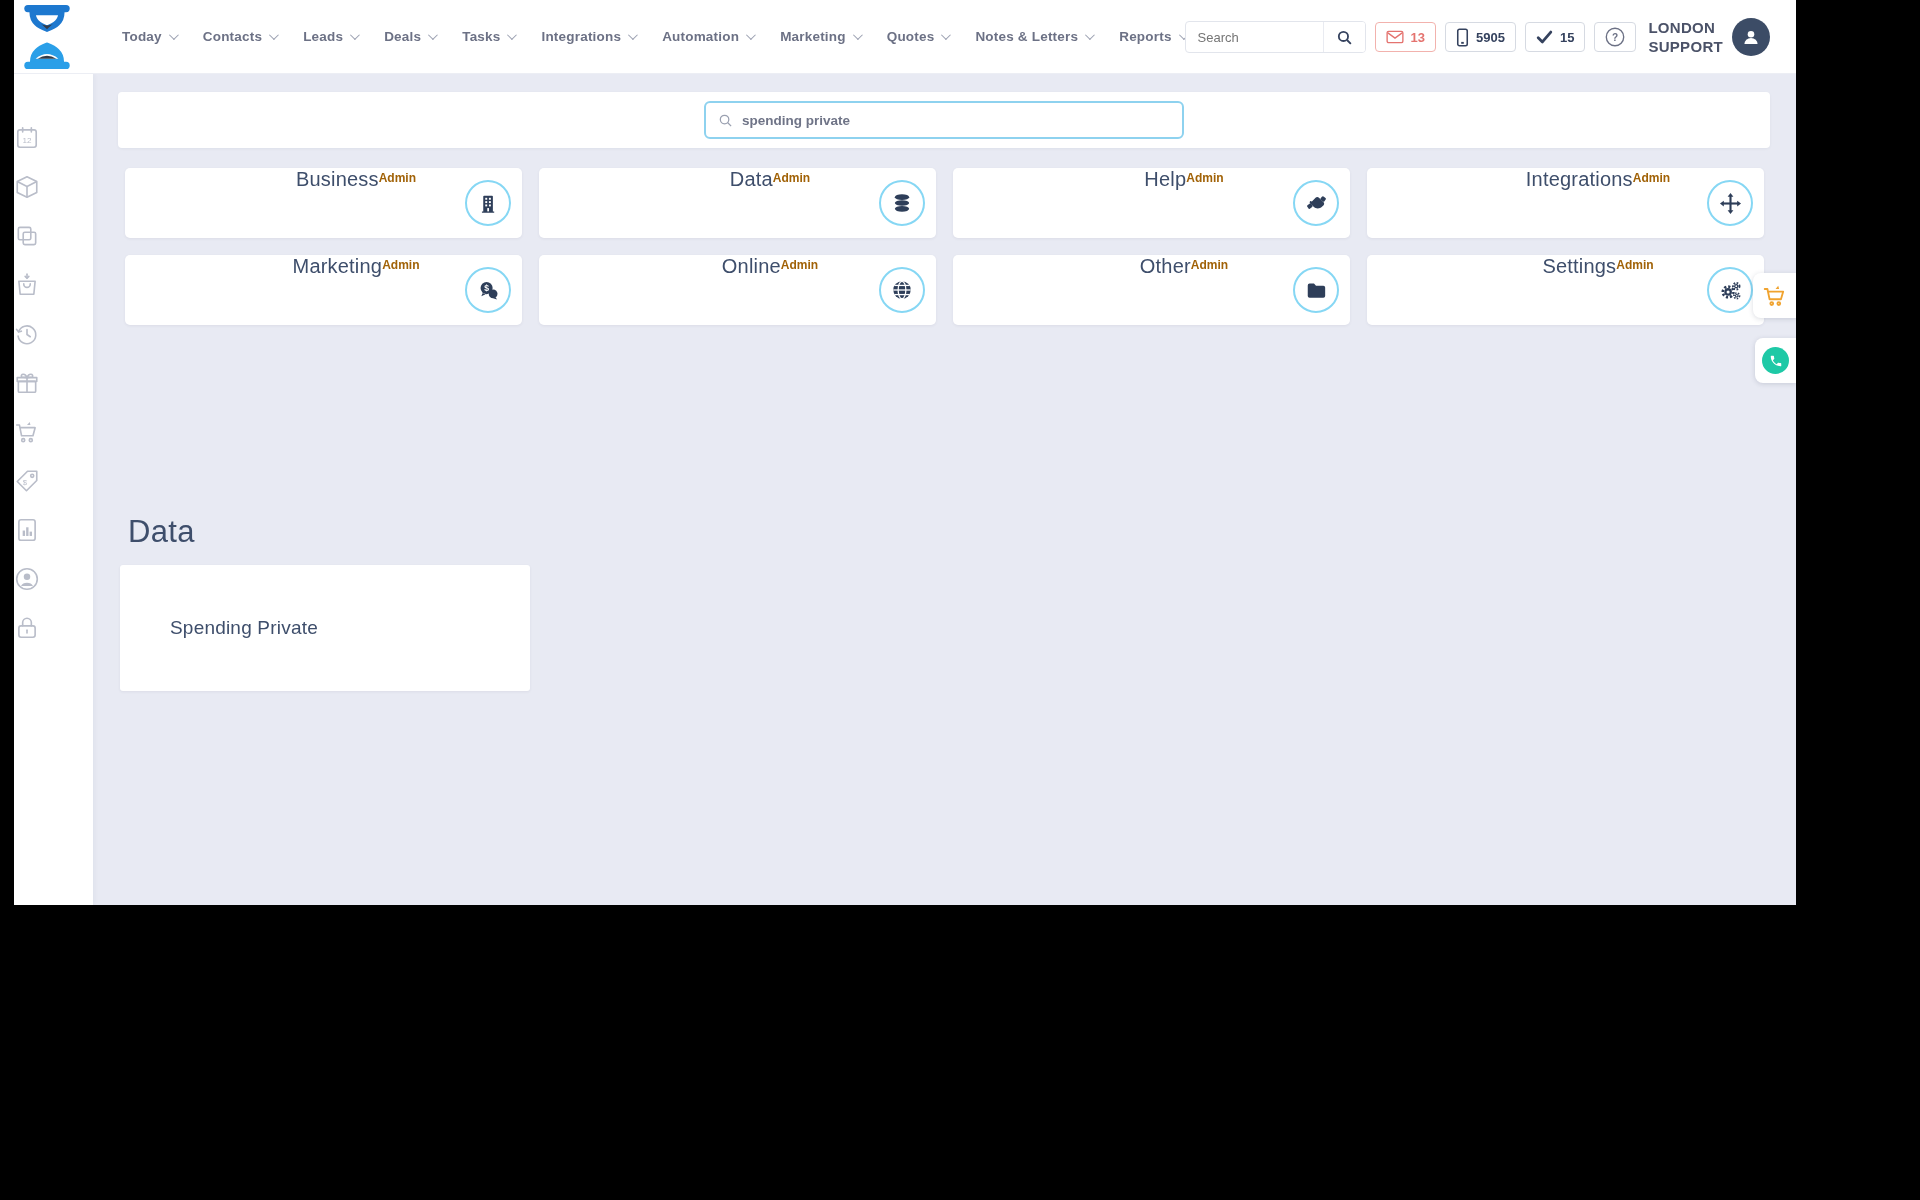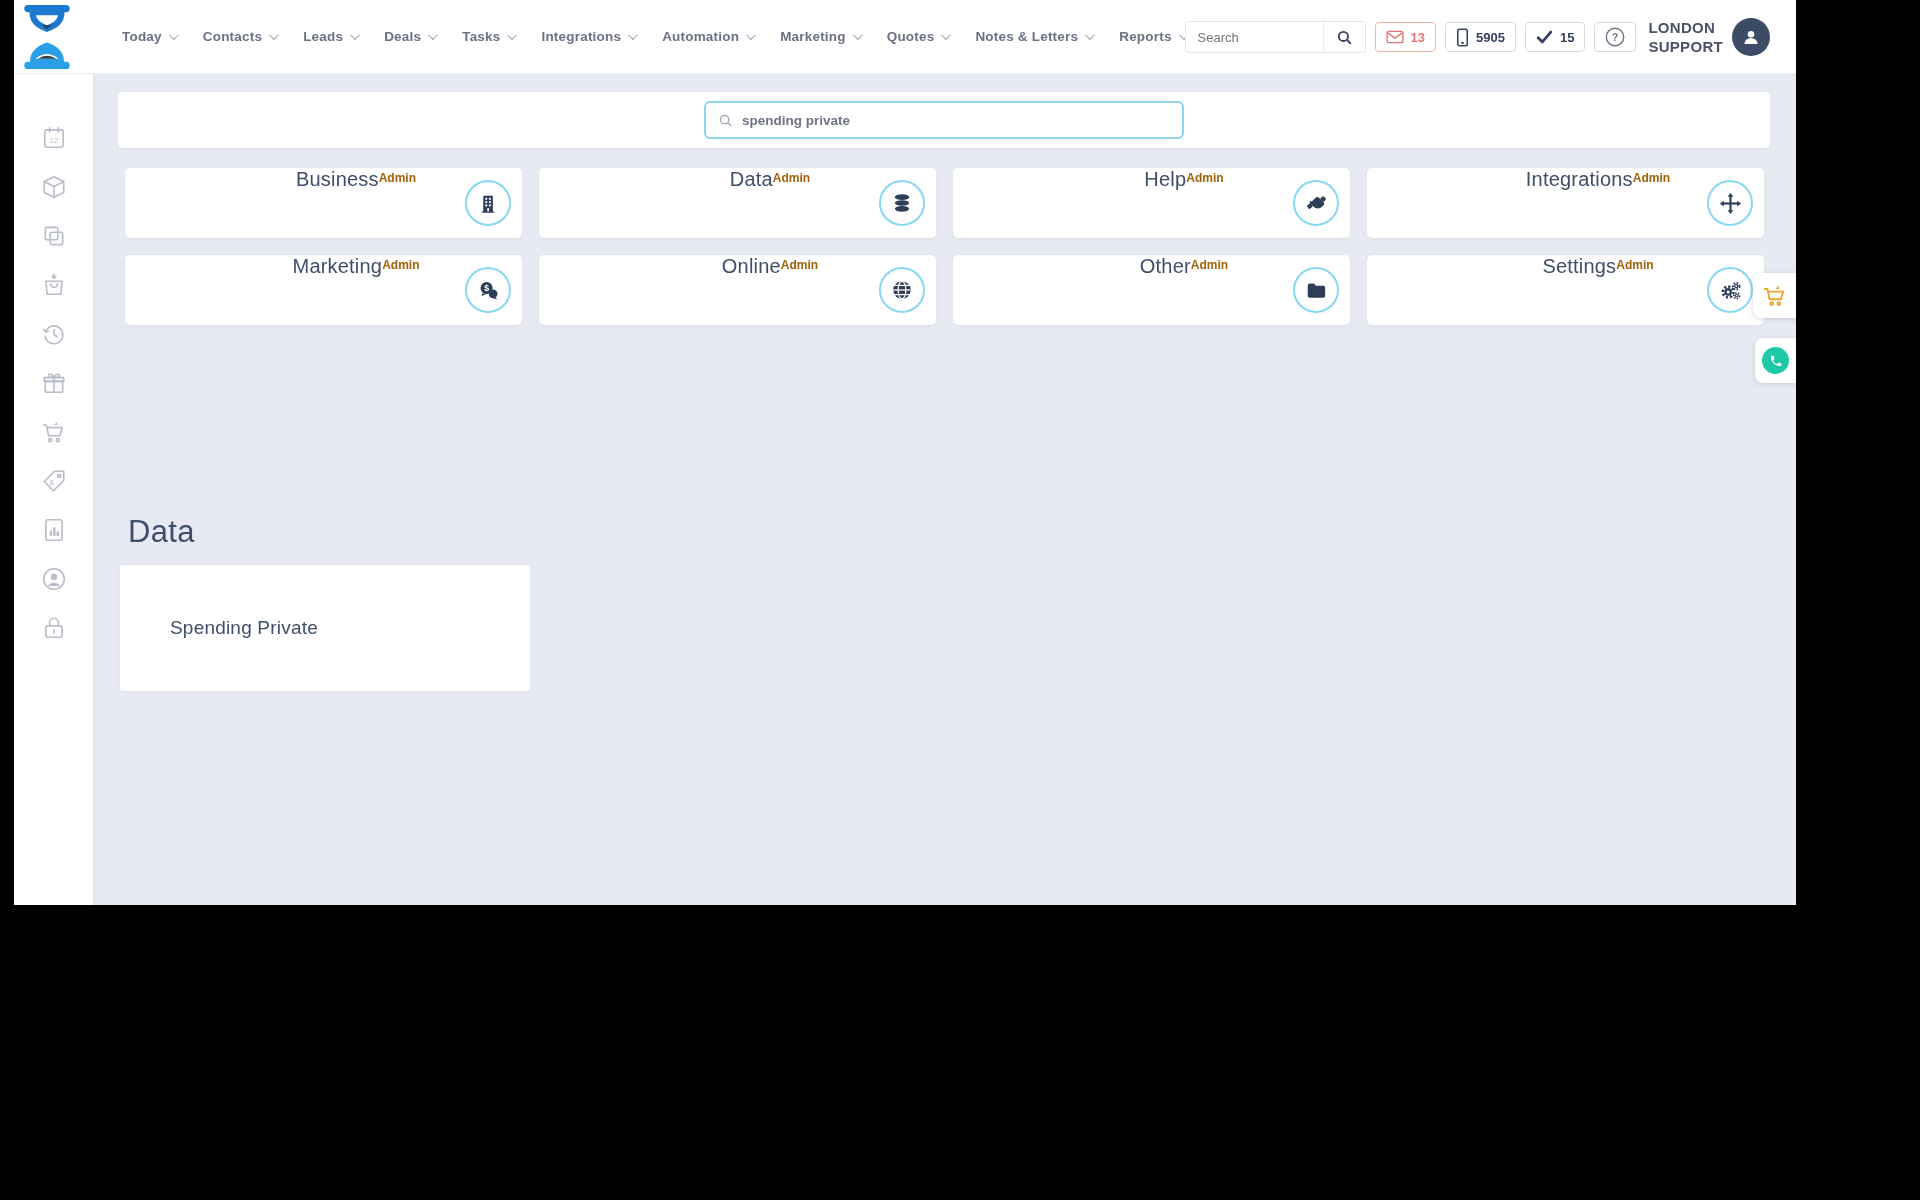--- a/index.html
+++ b/index.html
@@ -16,21 +16,21 @@
   .search-box { display:flex; align-items:center; width:181px; height:32px; border:1px solid #e2e5ec; border-radius:4px; background:#fff; overflow:hidden; }
   .search-box input { flex:1; border:none; outline:none; padding:0 12px; font-size:13px; color:#6c7185; font-family:inherit; min-width:0; }
   .search-box .search-btn { width:42px; height:100%; border:none; border-left:1px solid #e9ebf1; background:#fff; display:flex; align-items:center; justify-content:center; cursor:pointer; }
   .hbadge { height:30px; border-radius:4px; border:1px solid #d6dae2; background:#fff; display:flex; align-items:center; gap:7px; padding:0 10px; font-size:13px; font-weight:700; color:#35425e; cursor:pointer; }
   .hbadge.mail { color:#e4736f; border-color:#f2b2ad; }
   .help-btn { width:42px; height:30px; border:1px solid #d6dae2; border-radius:4px; background:#fff; display:flex; align-items:center; justify-content:center; cursor:pointer; }
   .user-label { font-size:15px; font-weight:700; color:#4b5268; line-height:1.3; letter-spacing:.3px; margin-left:3px; }
   .avatar { width:38px; height:38px; border-radius:50%; background:#3c4c66; display:flex; align-items:center; justify-content:center; cursor:pointer; }
 
   
-  .sidebar { position:absolute; left:0; top:74px; bottom:0; width:79px; background:#fff; box-shadow:2px 0 4px rgba(30,40,70,.04); display:flex; flex-direction:column; align-items:center; padding-top:51px; gap:23px; z-index:4; }
+  .sidebar { position:absolute; left:0; top:74px; bottom:0; width:79px; background:#fff; box-shadow:2px 0 4px rgba(30,40,70,.04); display:flex; flex-direction:column; align-items:flex-start; padding-top:51px; gap:23px; z-index:4; }
   .side-icon { width:26px; height:26px; cursor:pointer; }
 
   
   .main { position:absolute; left:79px; top:74px; right:0; bottom:0; }
   .searchbar { position:absolute; left:25px; right:26px; top:18px; height:56px; background:#fff; border-radius:4px; box-shadow:0 1px 3px rgba(50,60,90,.06); display:flex; align-items:center; justify-content:center; }
   .app-search { width:480px; height:38px; border:2px solid #8ed2ef; border-radius:6px; background:#fff; display:flex; align-items:center; padding:0 12px; gap:9px; }
   .app-search input { flex:1; border:none; outline:none; font-size:13.5px; color:#6f7487; font-weight:600; font-family:inherit; }
 
   .grid { position:absolute; left:32px; top:94px; display:grid; grid-template-columns:repeat(4,397px); gap:17px; }
   .card { height:70px; background:#fff; border-radius:5px; box-shadow:0 1px 3px rgba(50,60,90,.07); position:relative; display:flex; flex-direction:row; justify-content:center; padding-left:65px; cursor:pointer; }

